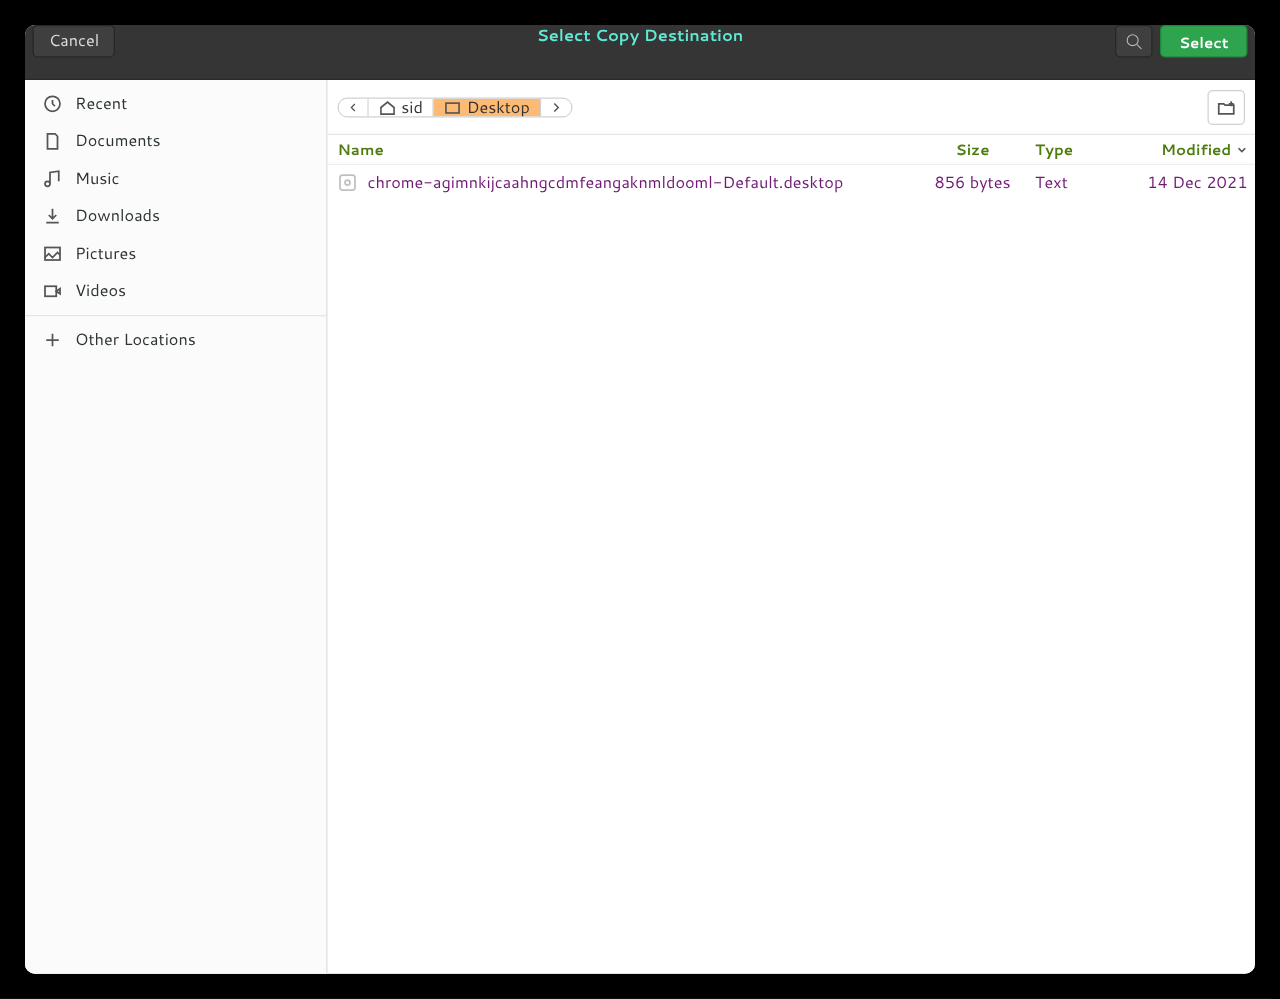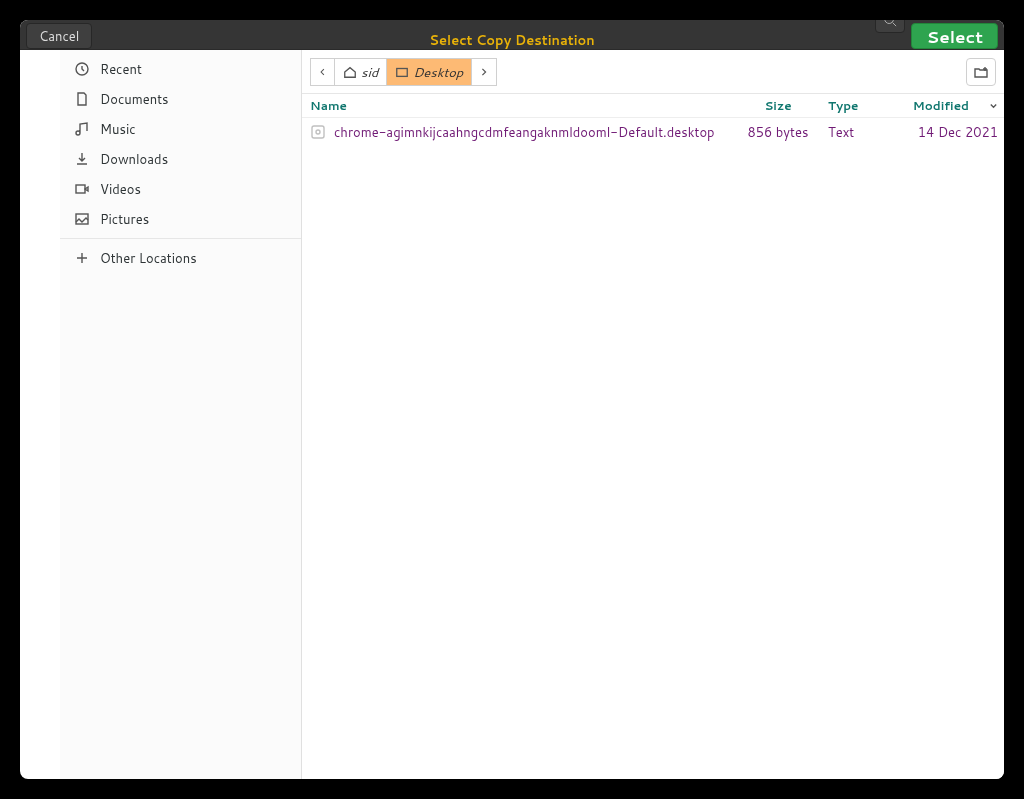--- a/index.html
+++ b/index.html
@@ -3,87 +3,87 @@
 <meta charset="utf-8">
 <style>
   * { box-sizing: border-box; margin: 0; padding: 0; font-family: Cantarell, "Segoe UI", Ubuntu, sans-serif; }
   html, body { width: 1024px; height: 799px; background: #000; overflow: hidden; }
   .window {
     position: absolute; left: 20px; top: 20px; width: 984px; height: 759px;
     background: #fff; border-radius: 8px; overflow: hidden; display: flex; flex-direction: column;
     box-shadow: 0 0 0 1px rgba(0,0,0,0.4);
   }
   .titlebar {
-    height: 30px; background: #353535; display: flex; align-items: flex-end;
+    height: 44px; background: #353535; display: flex; align-items: flex-start;
     padding: 0 6px; position: relative; border-bottom: 1px solid #2a2a2a;
   }
   .tb-btn {
     background: #3f3f3f; color: #ddd; border: 1px solid #272727; border-radius: 4px;
     height: 26px; padding: 0 12px; font-size: 13px; display: inline-flex; align-items: center;
     cursor: pointer;
   }
   .tb-title {
-    position: absolute; left: 0; right: 0; text-align: center; color: #eab308;
+    position: absolute; left: 0; right: 0; text-align: center; color: #5eead4;
     font-size: 13px; font-weight: 600; pointer-events: none;
   }
   .tb-right { margin-left: auto; display: flex; gap: 6px; }
   .tb-icon-btn {
     background: #3f3f3f; border: 1px solid #272727; border-radius: 4px;
     width: 30px; height: 26px; display: inline-flex; align-items: center; justify-content: center;
     cursor: pointer;
   }
   .tb-icon-btn svg { stroke: #bbb; }
   .select-btn {
     background: #2ea44f; color: #fff; border: 1px solid #22863a; border-radius: 4px;
-    height: 26px; padding: 0 14px; font-size: 17px; font-weight: 600;
-    display: inline-flex; align-items: center; cursor: pointer; margin-top: 16px;
-  }
-  .body { flex: 1; display: flex; background: #fff; margin-left: 40px; }
+    height: 26px; padding: 0 14px; font-size: 12px; font-weight: 600;
+    display: inline-flex; align-items: center; cursor: pointer;
+  }
+  .body { flex: 1; display: flex; background: #fff; }
   .sidebar {
     width: 242px; background: #fbfbfb; border-right: 1px solid #e0e0e0;
     display: flex; flex-direction: column; padding-top: 4px;
   }
   .sidebar-item {
     display: flex; align-items: center; gap: 10px; padding: 6px 12px 6px 14px;
     font-size: 13px; color: #2e3436; cursor: pointer; height: 30px;
   }
   .sidebar-item svg { stroke: #555; fill: none; stroke-width: 1.4; }
   .sidebar-sep { height: 1px; background: #e6e6e6; margin: 4px 0; }
   .main { flex: 1; display: flex; flex-direction: column; }
   .toolbar {
     height: 44px; border-bottom: 1px solid #e6e6e6; display: flex; align-items: center;
     padding: 0 8px; gap: 0;
   }
   .crumb-group {
-    display: flex; border: 1px solid #d0d0d0; border-radius: 0; overflow: hidden;
-    height: 28px; background: #fff; font-style: italic;
+    display: flex; border: 1px solid #d0d0d0; border-radius: 12px; overflow: hidden;
+    height: 16px; background: #fff;
   }
   .crumb-seg {
     display: inline-flex; align-items: center; gap: 4px; padding: 0 8px;
     border-right: 1px solid #d0d0d0; font-size: 13px; color: #333; cursor: pointer;
     background: #fff;
   }
   .crumb-seg:last-child { border-right: none; }
   .crumb-seg.active { background: #fdba74; }
   .crumb-seg svg { stroke: #555; fill: none; stroke-width: 1.5; }
   .crumb-nav { width: 24px; justify-content: center; }
   .toolbar-right { margin-left: auto; display: flex; gap: 6px; }
   .tbr-btn {
     width: 30px; height: 28px; border: 1px solid #d0d0d0; border-radius: 4px;
     background: #fff; display: inline-flex; align-items: center; justify-content: center; cursor: pointer;
   }
   .tbr-btn svg { stroke: #555; fill: none; stroke-width: 1.4; }
   .table-head {
-    height: 24px; display: flex; align-items: center; font-size: 12px; color: #0f766e;
+    height: 24px; display: flex; align-items: center; font-size: 12px; color: #4d7c0f;
     font-weight: 600; border-bottom: 1px solid #eee; padding: 0 6px;
   }
   .col-name { flex: 1; padding-left: 2px; }
   .col-size { width: 90px; text-align: center; padding-right: 10px; }
   .col-type { width: 70px; }
-  .col-mod { width: 100px; text-align: right; display: flex; align-items: center; justify-content: flex-end; gap: 20px; }
+  .col-mod { width: 100px; text-align: right; display: flex; align-items: center; justify-content: flex-end; gap: 4px; }
   .col-mod svg { stroke: #555; stroke-width: 1.5; fill: none; }
   .file-row {
     height: 28px; display: flex; align-items: center; font-size: 13px; color: #701a75;
     padding: 0 6px;
   }
   .file-row .col-name { display: flex; align-items: center; gap: 8px; }
   .file-row svg { stroke: #c0c0c0; fill: none; stroke-width: 1.4; }
 </style>
 </head>
 <body>
@@ -126,31 +126,31 @@
         <span>Music</span>
       </div>
       <div class="sidebar-item">
         <svg width="16" height="16" viewBox="0 0 16 16">
             <path d="M8 2v8m-3-3l3 3 3-3M3 13h10"></path>
           </svg>
         <span>Downloads</span>
       </div>
       <div class="sidebar-item">
         <svg width="16" height="16" viewBox="0 0 16 16">
+            <rect x="2" y="3" width="12" height="10"></rect>
+            <path d="M2 11l3-3 3 3 4-4 2 2"></path>
+          </svg>
+        <span>Pictures</span>
+      </div>
+      <div class="sidebar-item">
+        <svg width="16" height="16" viewBox="0 0 16 16">
             <rect x="2" y="4" width="9" height="8"></rect>
             <path d="M11 8l3-2v4z"></path>
           </svg>
         <span>Videos</span>
-      </div>
-      <div class="sidebar-item">
-        <svg width="16" height="16" viewBox="0 0 16 16">
-            <rect x="2" y="3" width="12" height="10"></rect>
-            <path d="M2 11l3-3 3 3 4-4 2 2"></path>
-          </svg>
-        <span>Pictures</span>
       </div>
       <div class="sidebar-sep"></div>
       <div class="sidebar-item">
         <svg width="16" height="16" viewBox="0 0 16 16">
             <path d="M8 3v10M3 8h10"></path>
           </svg>
         <span>Other Locations</span>
       </div>
     </div>
 

